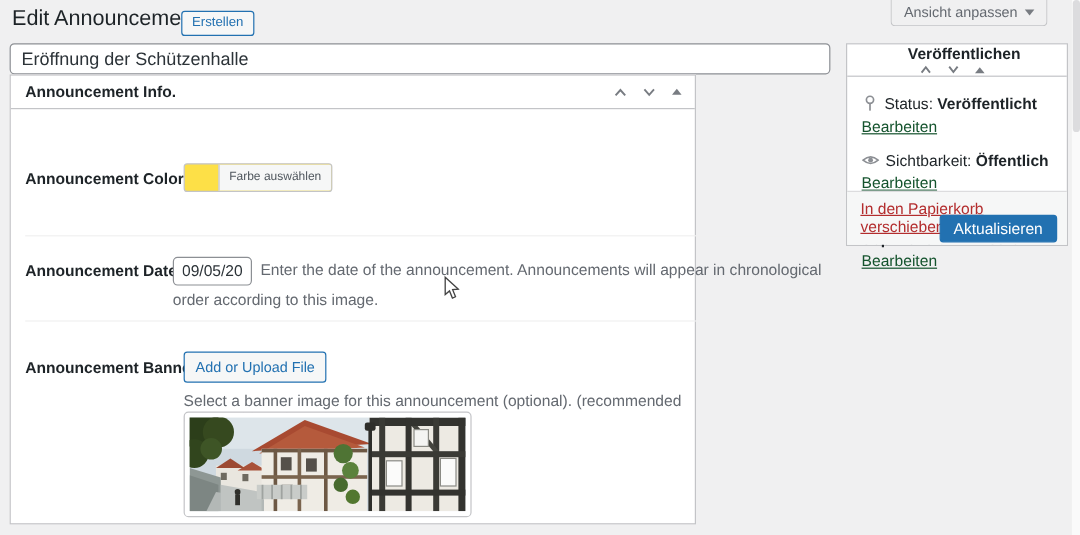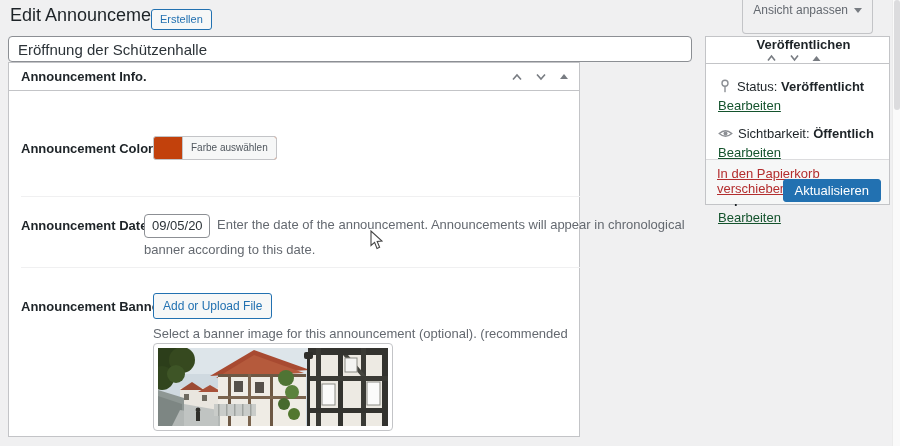--- a/index.html
+++ b/index.html
@@ -18,21 +18,21 @@
   .create-btn {
     left: 151px; top: 9px;
     font-size: 11px; line-height: 1;
     padding: 4px 8px;
     color: #2271b1; background: #f6f7f7;
     border: 1px solid #2271b1; border-radius: 3px;
     cursor: pointer; text-decoration: none; display: inline-block;
   }
   .screen-options {
     right: 27px; top: 0;
-    padding: 3px 10px 16px;
+    padding: 3px 10px 4px;
     font-size: 12px; color: #646970;
     background: #f0f0f1;
     border: 1px solid #c3c4c7; border-top: none;
     border-radius: 0 0 4px 4px;
     cursor: pointer;
     display: flex; align-items: center; gap: 6px;
   }
   .caret-down {
     width: 0; height: 0; display: inline-block;
     border-left: 4px solid transparent; border-right: 4px solid transparent;
@@ -61,21 +61,21 @@
   .main-box { left: 8px; top: 62px; width: 572px; height: 375px; }
   .main-box .postbox-header { height: 28px; }
   .main-box .inside { position: relative; height: 346px; }
   .field-label { position: absolute; left: 12px; font-weight: 700; font-size: 13px; color: #1d2327; }
   .desc { color: #646970; font-size: 13px; }
 
   .color-btn {
     position: absolute; left: 144px; top: 45px; height: 24px;
     display: flex; align-items: center;
     border: 1px solid #c3c4c7; border-radius: 3px;
-    background: #c2410c; cursor: pointer; overflow: hidden; padding: 0;
+    background: #fde047; cursor: pointer; overflow: hidden; padding: 0;
   }
   .color-swatch { width: 28px; background: #dc3232; }
   .color-btn-text {
     font-size: 10px; color: #50575e; line-height: 22px; padding: 0 8px;
     border-left: 1px solid #c3c4c7; background: #f6f7f7;
     font-family: inherit;
   }
   .color-desc { position: absolute; left: 144px; top: 78px; }
 
   .row-divider { position: absolute; left: 12px; width: 658px; height: 1px; background: #f0f0f1; }
@@ -168,21 +168,21 @@
 
     <span class="field-label" style="top:50px">Announcement Color</span>
     <button class="color-btn">
       <span class="color-swatch" style="background: rgb(220, 50, 50);"></span>
       <span class="color-btn-text">Farbe auswählen</span>
     </button>
 
     <div class="row-divider" style="top:105px"></div>
 
     <span class="field-label" style="top:127px">Announcement Date</span>
-    <p class="desc date-control"><input class="date-input" type="text" value="09/05/2013" style=""><span>Enter the date of the announcement. Announcements will appear in chronological banner according to this date.</span></p>
+    <p class="desc date-control"><input class="date-input" type="text" value="09/05/2013" style=""><span>Enter the date of the announcement. Announcements will appear in chronological order according to this image.</span></p>
 
     <div class="row-divider" style="top:176px"></div>
 
     <span class="field-label" style="top:208px">Announcement Banner</span>
     <button class="banner-btn">Add or Upload File</button>
     <p class="desc banner-desc">Select a banner image for this announcement (optional). (recommended 650px wide or larger)</p>
 
     <div class="banner-frame">
       <svg width="230" height="78" viewBox="0 0 230 78">
 

